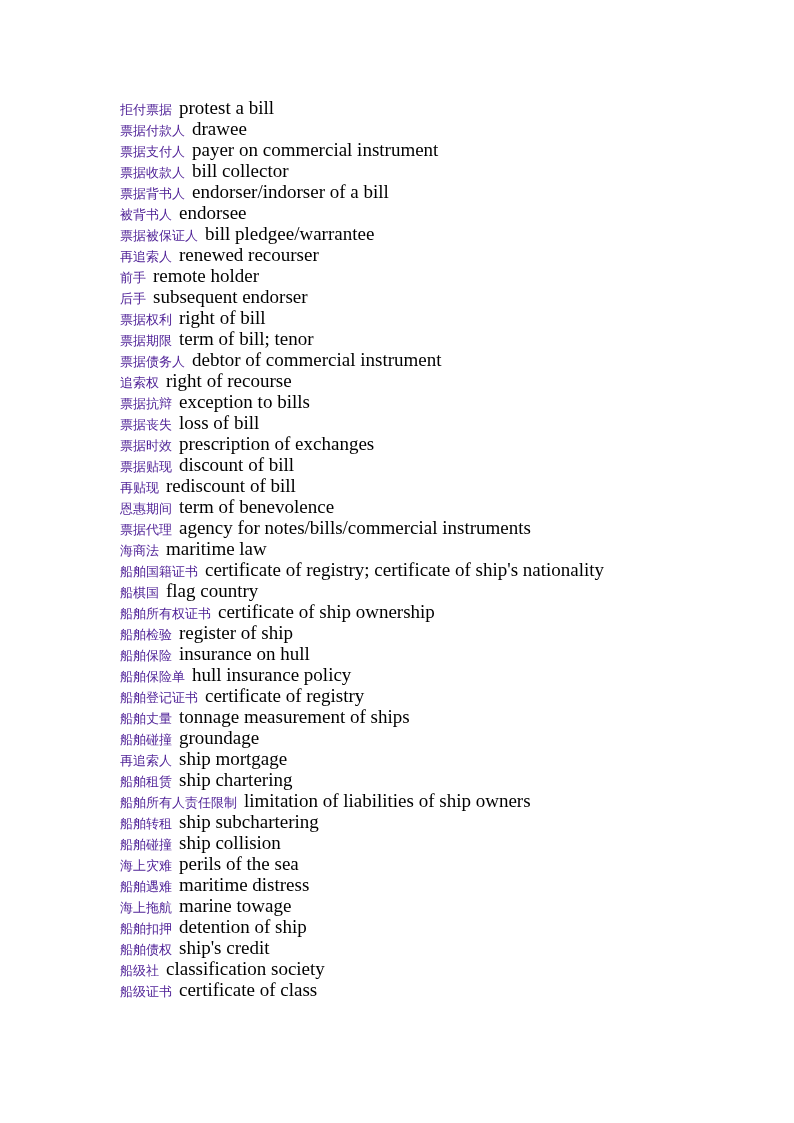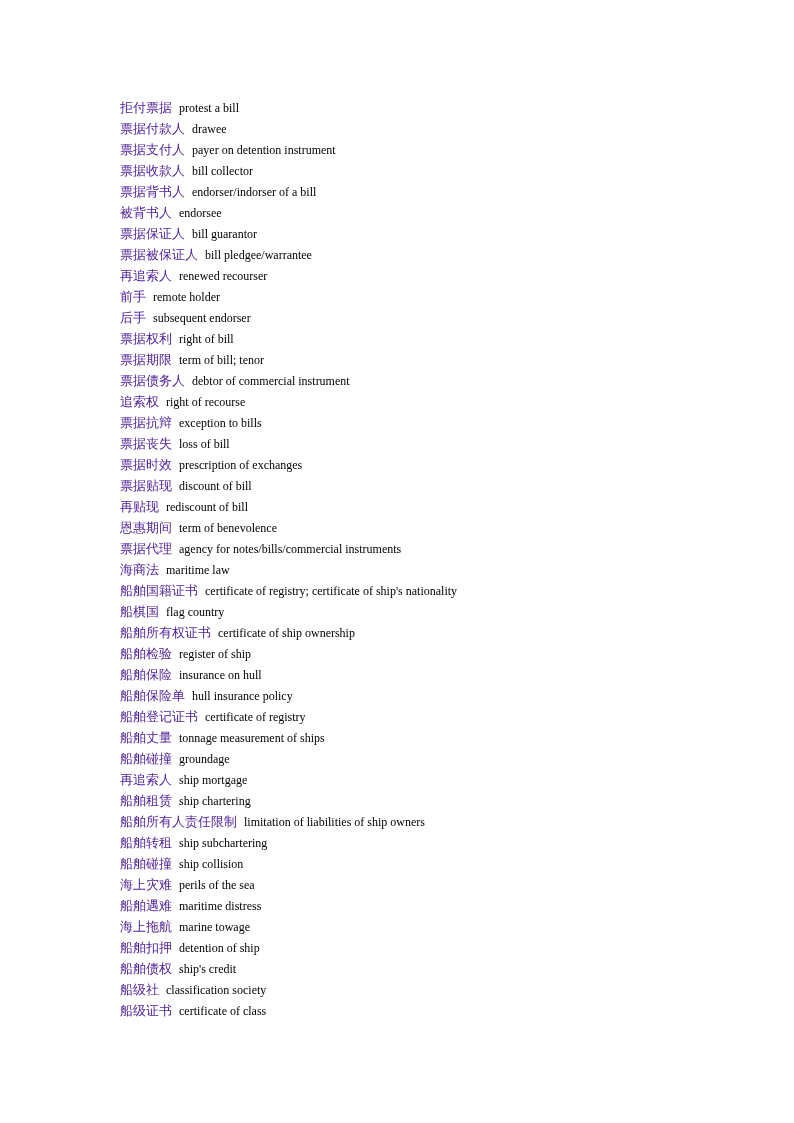--- a/index.html
+++ b/index.html
@@ -42,37 +42,36 @@
     vertical-align: baseline;
     font-family: "DejaVu Sans", "Liberation Sans", sans-serif;
     font-size: 13.0px;
     letter-spacing: 0px;
     color: #4c1d95;
   }
   .gloss {
     display: inline-block;
     vertical-align: baseline;
     font-family: "Liberation Serif", "DejaVu Serif", serif;
-    font-size: 12px;
+    font-size: 19px;
     color: #000000;
     padding-left: 7px;
   }
 </style>
 </head>
 <body style="background: rgb(255, 255, 255); color: rgb(0, 0, 0);">
 
 <div class="page">
   <div class="glossary">
       <div class="entry"><span class="term">拒付票据</span><span class="gloss">protest a bill</span></div>
       <div class="entry"><span class="term">票据付款人</span><span class="gloss">drawee</span></div>
-      <div class="entry"><span class="term">票据支付人</span><span class="gloss">payer on detention instrument</span></div>
+      <div class="entry"><span class="term">票据支付人</span><span class="gloss">payer on commercial instrument</span></div>
       <div class="entry"><span class="term">票据收款人</span><span class="gloss">bill collector</span></div>
       <div class="entry"><span class="term">票据背书人</span><span class="gloss">endorser/indorser of a bill</span></div>
       <div class="entry"><span class="term">被背书人</span><span class="gloss">endorsee</span></div>
-      <div class="entry"><span class="term">票据保证人</span><span class="gloss">bill guarantor</span></div>
       <div class="entry"><span class="term">票据被保证人</span><span class="gloss">bill pledgee/warrantee</span></div>
       <div class="entry"><span class="term">再追索人</span><span class="gloss">renewed recourser</span></div>
       <div class="entry"><span class="term">前手</span><span class="gloss">remote holder</span></div>
       <div class="entry"><span class="term">后手</span><span class="gloss">subsequent endorser</span></div>
       <div class="entry"><span class="term">票据权利</span><span class="gloss">right of bill</span></div>
       <div class="entry"><span class="term">票据期限</span><span class="gloss">term of bill; tenor</span></div>
       <div class="entry"><span class="term">票据债务人</span><span class="gloss">debtor of commercial instrument</span></div>
       <div class="entry"><span class="term">追索权</span><span class="gloss">right of recourse</span></div>
       <div class="entry"><span class="term">票据抗辩</span><span class="gloss">exception to bills</span></div>
       <div class="entry"><span class="term">票据丧失</span><span class="gloss">loss of bill</span></div>

